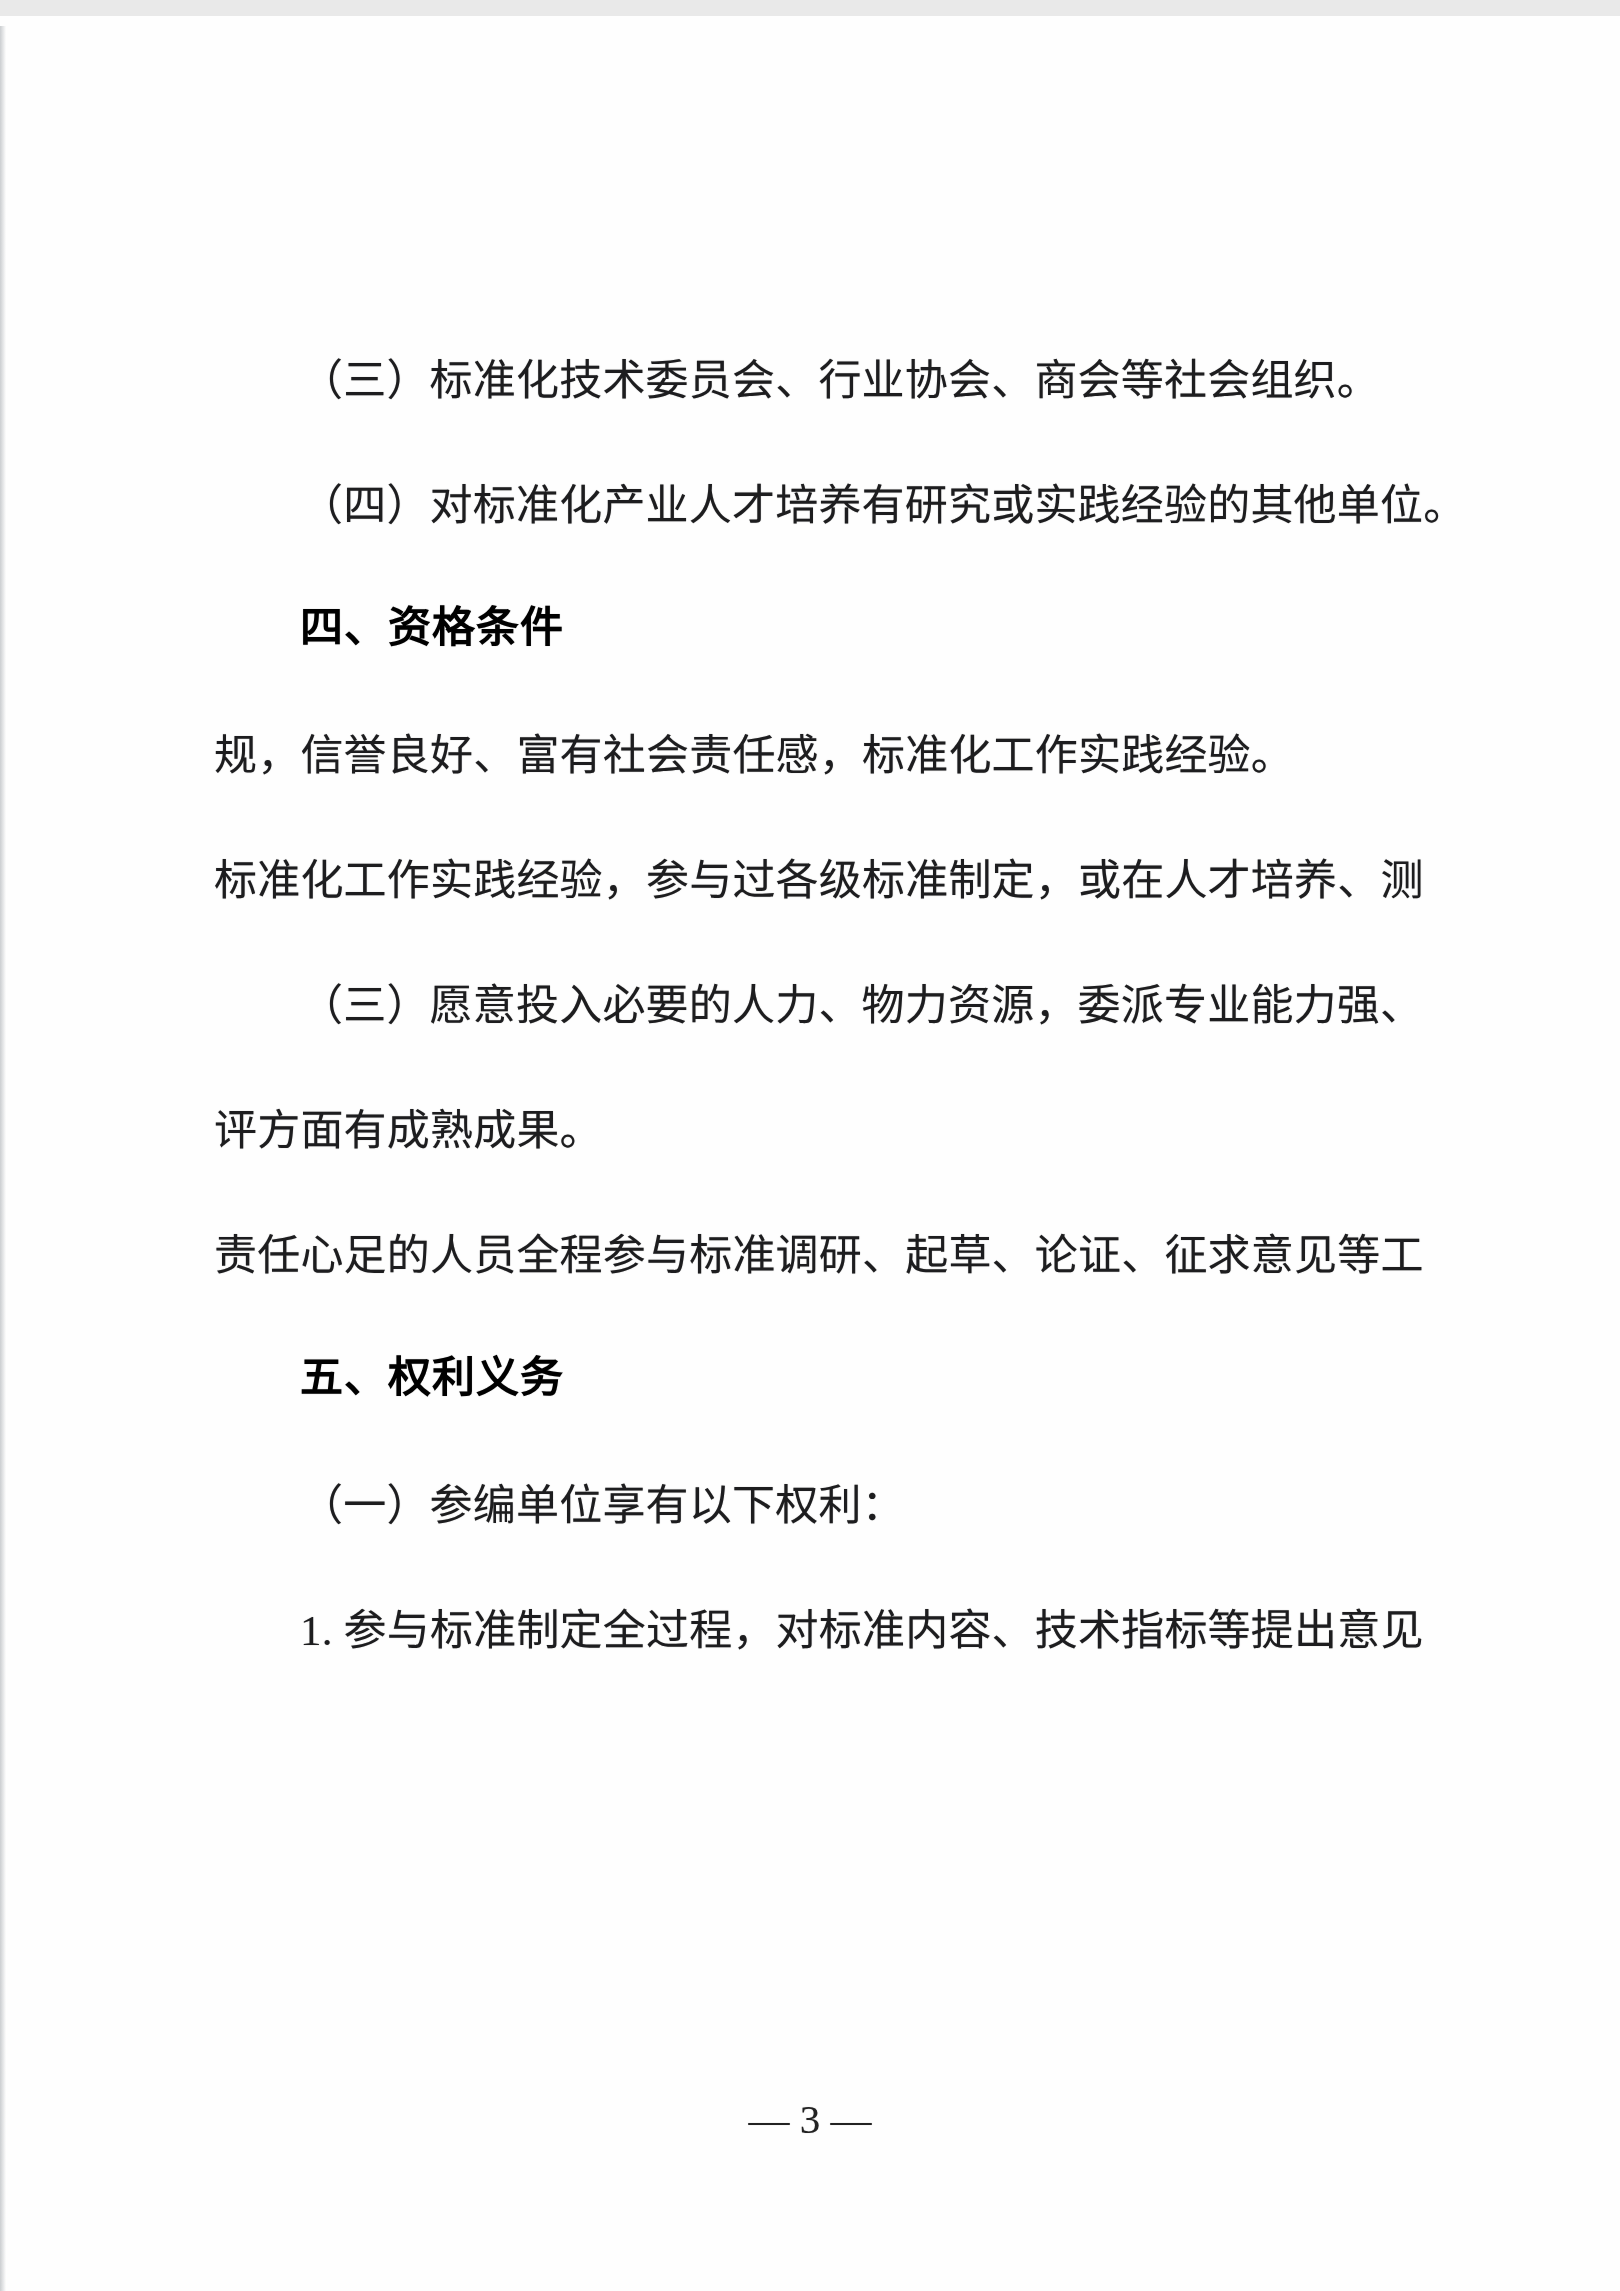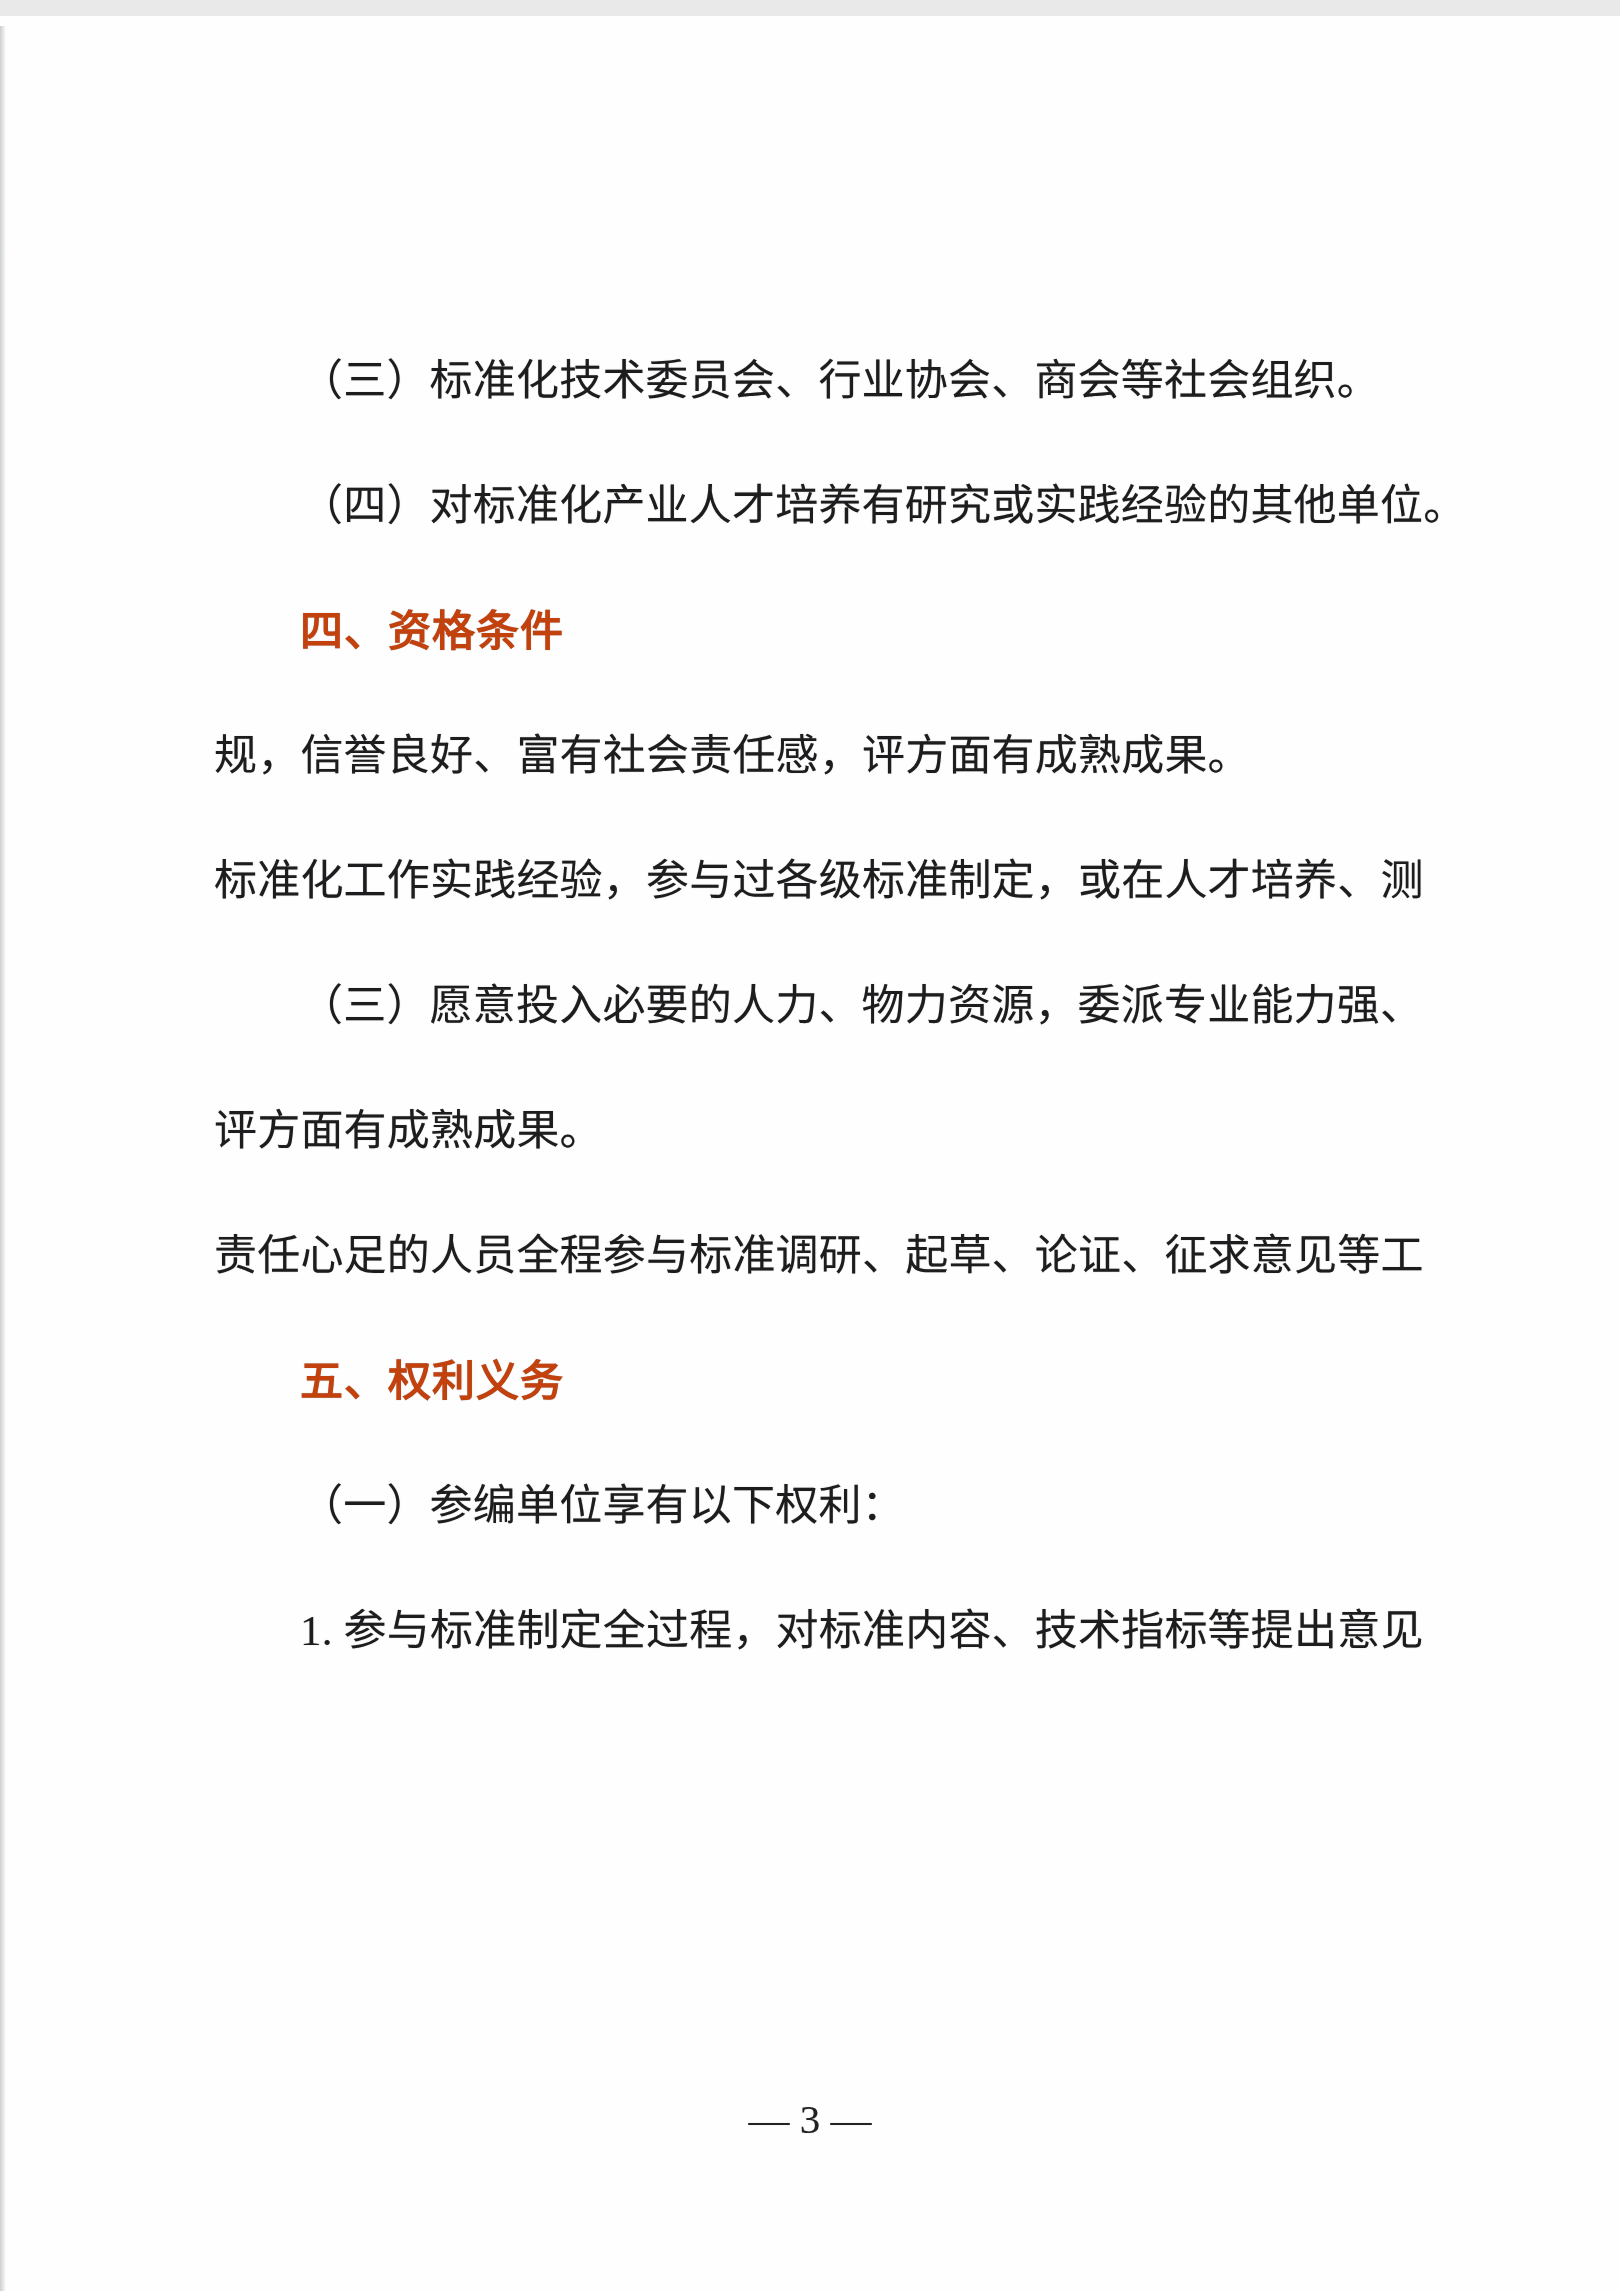--- a/index.html
+++ b/index.html
@@ -39,23 +39,23 @@
   .line {
     height: 82px;
     line-height: 82px;
     white-space: nowrap;
     letter-spacing: 0.2px;
   }
   .line.indent {
     padding-left: 86px;
   }
   .line.heading {
-    font-family: Liberation Sans, sans-serif;
+    font-family: Liberation Mono, monospace;
     font-weight: 700;
-    color: #c2410c;
+    color: #000000;
     letter-spacing: 1px;
   }
   .page-number {
     position: absolute;
     left: 0;
     right: 0;
     top: 2080px;
     text-align: center;
     font-size: 41px;
     line-height: 47px;
@@ -66,21 +66,21 @@
 </head>
 <body>
 
 <div class="page">
   <div class="edge-artifact"></div>
 
   <main class="doc">
     <p class="line indent">（三）标准化技术委员会、行业协会、商会等社会组织。</p>
     <p class="line indent">（四）对标准化产业人才培养有研究或实践经验的其他单位。</p>
     <p class="line indent heading">四、资格条件</p>
-    <p class="line">规，信誉良好、富有社会责任感，评方面有成熟成果。</p>
+    <p class="line">规，信誉良好、富有社会责任感，标准化工作实践经验。</p>
     <p class="line">标准化工作实践经验，参与过各级标准制定，或在人才培养、测</p>
     <p class="line indent">（三）愿意投入必要的人力、物力资源，委派专业能力强、</p>
     <p class="line">评方面有成熟成果。</p>
     <p class="line">责任心足的人员全程参与标准调研、起草、论证、征求意见等工</p>
     <p class="line indent heading">五、权利义务</p>
     <p class="line indent">（一）参编单位享有以下权利：</p>
     <p class="line indent">1. 参与标准制定全过程，对标准内容、技术指标等提出意见</p>
 
   </main>
 

